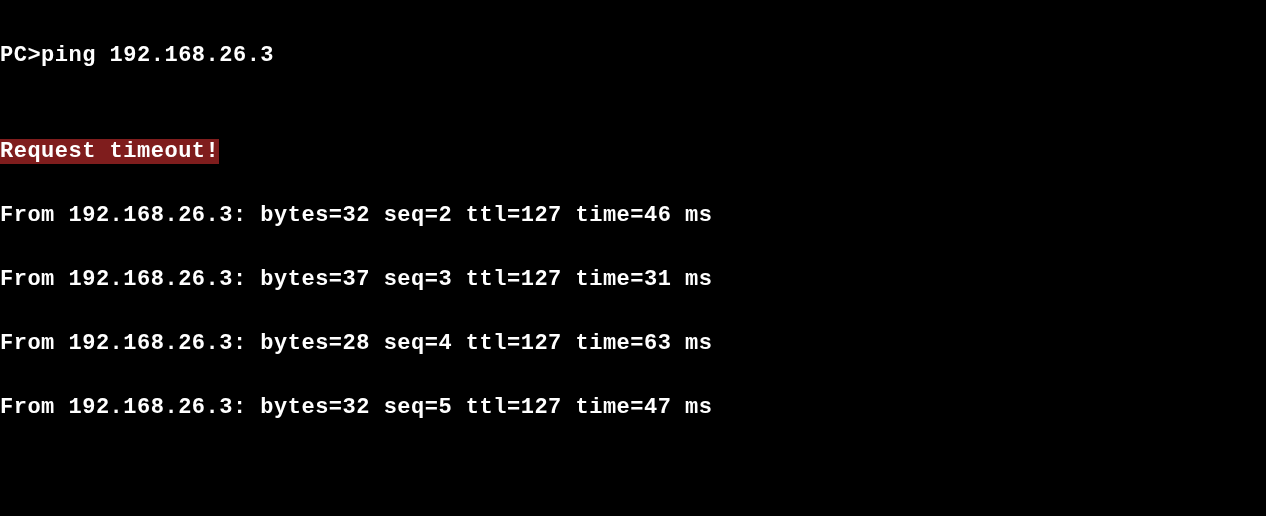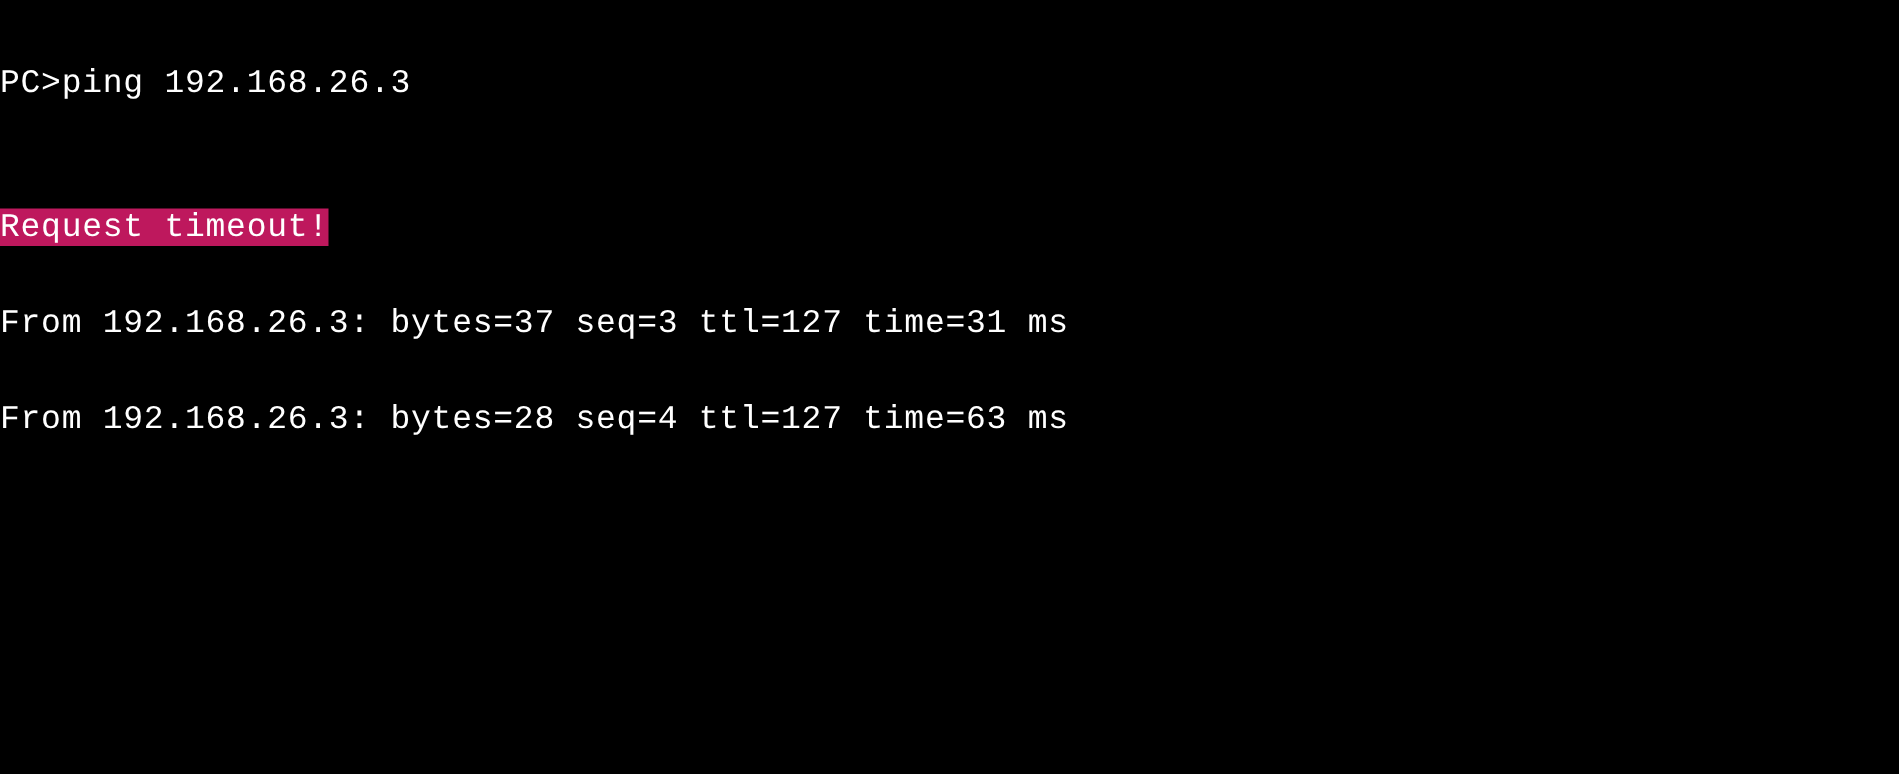--- a/index.html
+++ b/index.html
@@ -14,35 +14,38 @@
     font-family:"Courier New",monospace;
     font-size:22px;
     line-height:32px;
     color:#fff;
     white-space:pre;
     letter-spacing:0.5px;
     padding-top:8px;
   }
   .line{
     display:block;
+    font-weight:bold;
   }
   .highlight{
-    background:#be185d;
+    background:#7f1d1d;
     color:#fff;
     display:inline;
   }
 </style>
 </head>
 <body>
 
 <div class="terminal">
 <span class="line">PC&gt;ping 192.168.26.3</span>
 <span class="line"></span>
 <span class="line"><span class="highlight">Request timeout!</span></span>
+<span class="line">From 192.168.26.3: bytes=32 seq=2 ttl=127 time=46 ms</span>
 <span class="line">From 192.168.26.3: bytes=37 seq=3 ttl=127 time=31 ms</span>
 <span class="line">From 192.168.26.3: bytes=28 seq=4 ttl=127 time=63 ms</span>
+<span class="line">From 192.168.26.3: bytes=32 seq=5 ttl=127 time=47 ms</span>
 <span class="line"></span>
 
 
 
 
 
 </div>
 
 </body></html>

